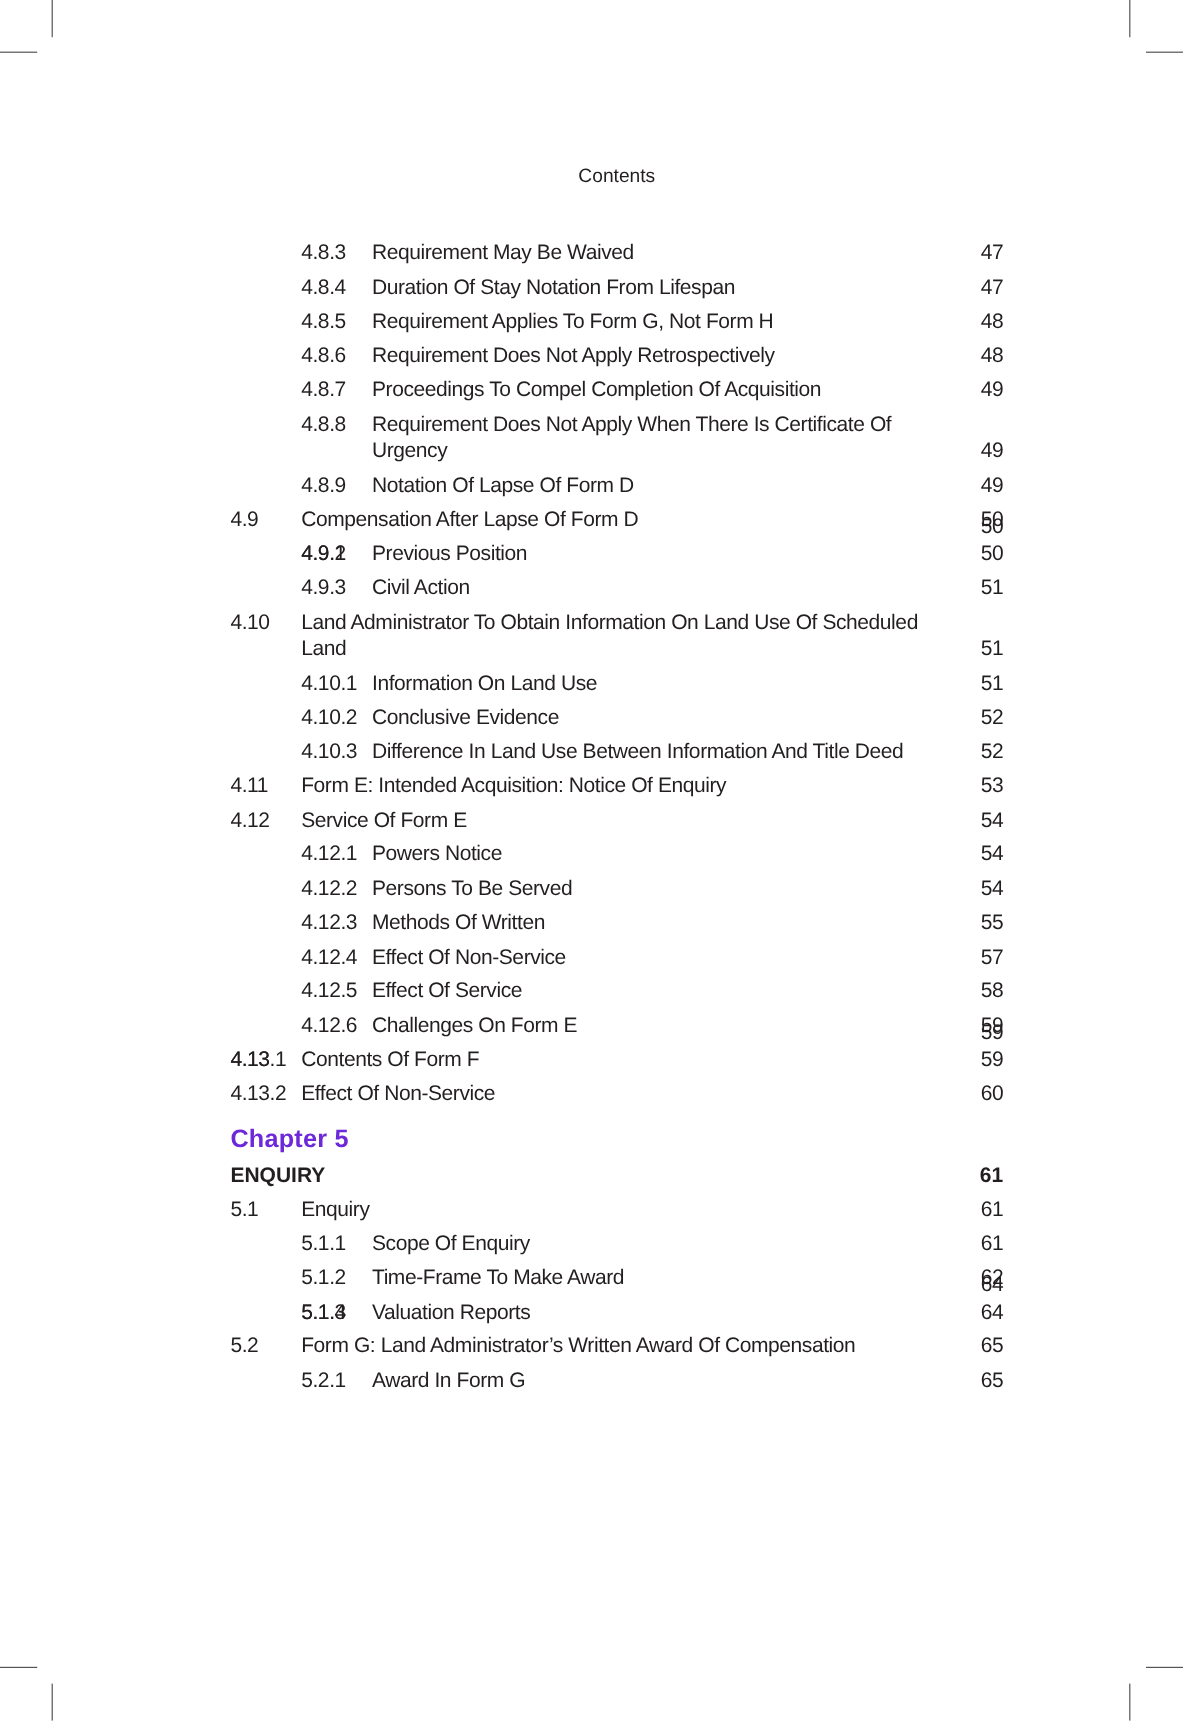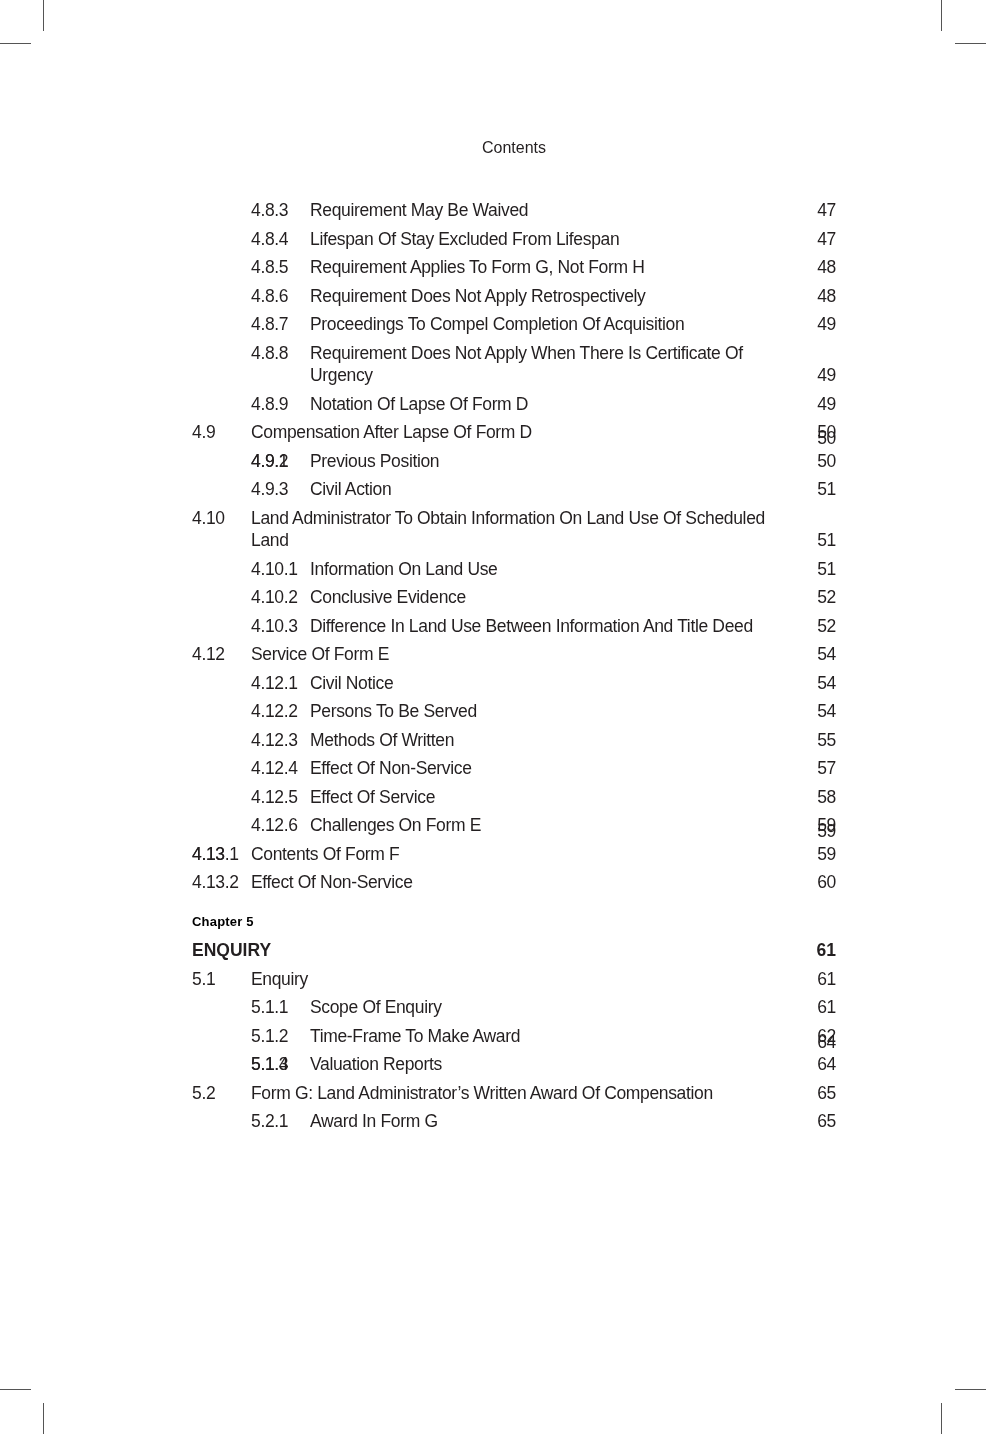--- a/index.html
+++ b/index.html
@@ -12,21 +12,21 @@
                   font-size:16px; color:#231f20; }
   .toc { position:absolute; top:199px; left:192px; width:644px; }
   .row { position:relative; font-size:17.5px; line-height:22.5px; padding:0; margin-bottom:6px; letter-spacing:-0.35px; }
   .row .num { position:absolute; top:0; }
   .row .title { display:block; }
   .row .page { position:absolute; right:0; bottom:0; }
   .lvl1 .num { left:0; }
   .lvl1 .title { margin-left:59px; margin-right:60px; }
   .lvl2 .num { left:59px; }
   .lvl2 .title { margin-left:118px; margin-right:60px; }
-  .chapter-label { font-size:13px; font-weight:bold; color:#000000; margin-top:17px; margin-bottom:6px; line-height:22.5px; letter-spacing:0.2px; }
+  .chapter-label { font-size:21px; font-weight:bold; color:#6d28d9; margin-top:17px; margin-bottom:6px; line-height:22.5px; letter-spacing:0.2px; }
   .chapter-title { position:relative; font-size:17.5px; font-weight:bold; line-height:22.5px; margin-bottom:6px; }
   .chapter-title .page { position:absolute; right:0; top:0; }
 </style>
 </head>
 <body>
 
 <div class="crop v" style="left:43px;top:0;"></div>
 <div class="crop h" style="left:0;top:43px;"></div>
 <div class="crop v" style="left:941px;top:0;"></div>
 <div class="crop h" style="left:955px;top:43px;"></div>
@@ -39,21 +39,21 @@
 
 <div class="toc">
   <div id="part1">
       <div class="row lvl2">
         <span class="num">4.8.3</span>
         <span class="title">Requirement May Be Waived</span>
         <span class="page">47</span>
       </div>
       <div class="row lvl2">
         <span class="num">4.8.4</span>
-        <span class="title">Lifespan Of Stay Excluded From Lifespan</span>
+        <span class="title">Duration Of Stay Notation From Lifespan</span>
         <span class="page">47</span>
       </div>
       <div class="row lvl2">
         <span class="num">4.8.5</span>
         <span class="title">Requirement Applies To Form G, Not Form H</span>
         <span class="page">48</span>
       </div>
       <div class="row lvl2">
         <span class="num">4.8.6</span>
         <span class="title">Requirement Does Not Apply Retrospectively</span>
@@ -107,27 +107,32 @@
         <span class="num">4.10.2</span>
         <span class="title">Conclusive Evidence</span>
         <span class="page">52</span>
       </div>
       <div class="row lvl2">
         <span class="num">4.10.3</span>
         <span class="title">Difference In Land Use Between Information And Title Deed</span>
         <span class="page">52</span>
       </div>
       <div class="row lvl1">
+        <span class="num">4.11</span>
+        <span class="title">Form E: Intended Acquisition: Notice Of Enquiry</span>
+        <span class="page">53</span>
+      </div>
+      <div class="row lvl1">
         <span class="num">4.12</span>
         <span class="title">Service Of Form E</span>
         <span class="page">54</span>
       </div>
       <div class="row lvl2">
         <span class="num">4.12.1</span>
-        <span class="title">Civil Notice</span>
+        <span class="title">Powers Notice</span>
         <span class="page">54</span>
       </div>
       <div class="row lvl2">
         <span class="num">4.12.2</span>
         <span class="title">Persons To Be Served</span>
         <span class="page">54</span>
       </div>
       <div class="row lvl2">
         <span class="num">4.12.3</span>
         <span class="title">Methods Of Written</span>

